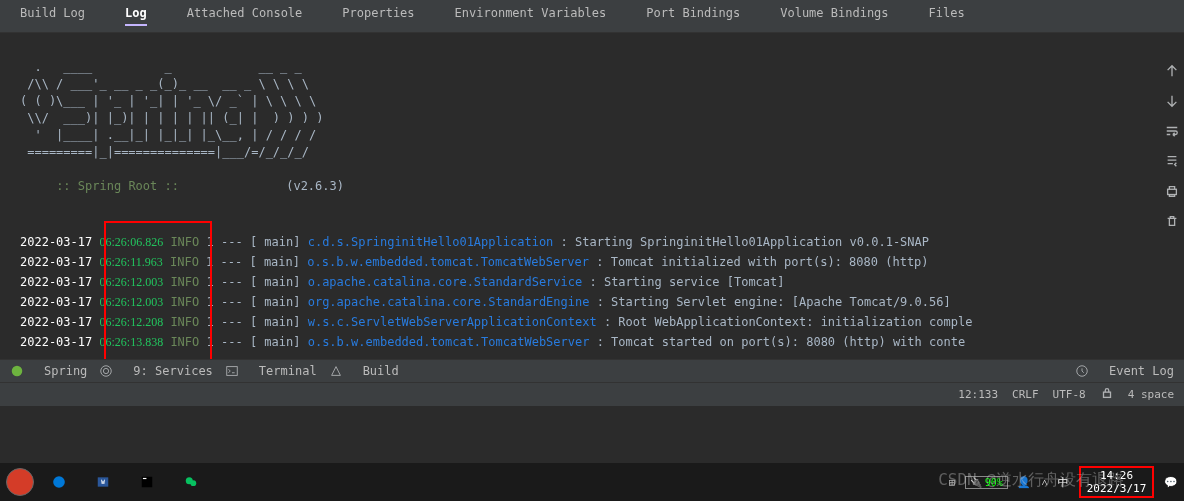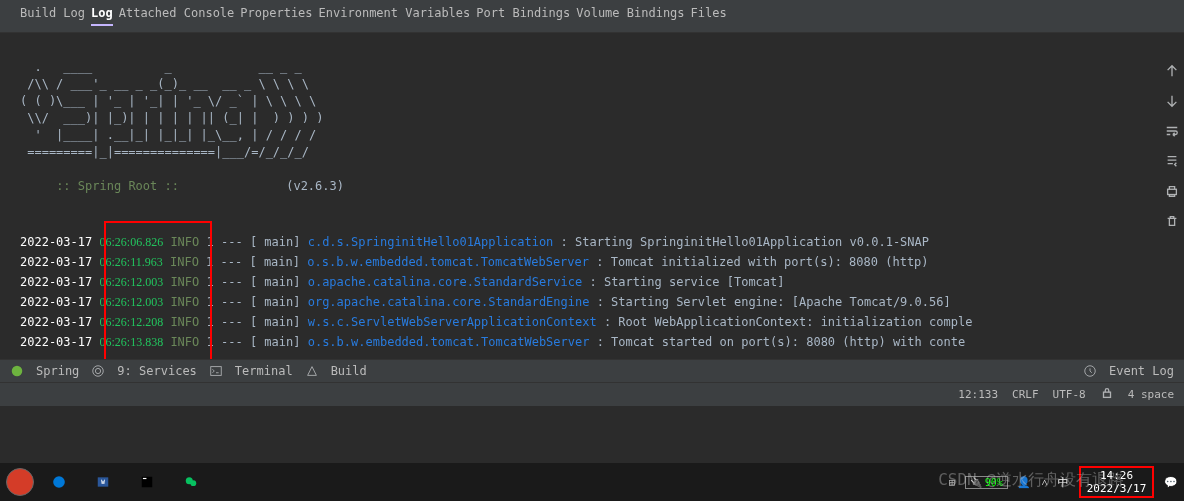--- a/index.html
+++ b/index.html
@@ -12,21 +12,21 @@
       background: #2b2b2b;
       color: #a9b7c6;
       font-size: 12px;
       width: 1184px;
       height: 501px;
       overflow: hidden;
       position: relative;
     }
     .tabs {
       display: flex;
-      gap: 6px;
+      gap: 40px;
       padding: 6px 20px;
       background: #3c3f41;
       border-bottom: 1px solid #323232;
       font-size: 12px;
       color: #bbbbbb;
     }
     .tabs .tab {
       cursor: pointer;
       padding-bottom: 4px;
     }
@@ -103,21 +103,21 @@
       background: #3c3f41;
       padding: 4px 10px;
       font-size: 12px;
       color: #bbbbbb;
       gap: 12px;
       border-top: 1px solid #323232;
     }
     .bottom-bar .tool-btn {
       display: flex;
       align-items: center;
-      gap: 12px;
+      gap: 20px;
       cursor: pointer;
     }
     .bottom-bar .spacer { flex: 1; }
     .event-log {
       display: flex;
       align-items: center;
       gap: 4px;
     }
     .status-bar {
       display: flex;

